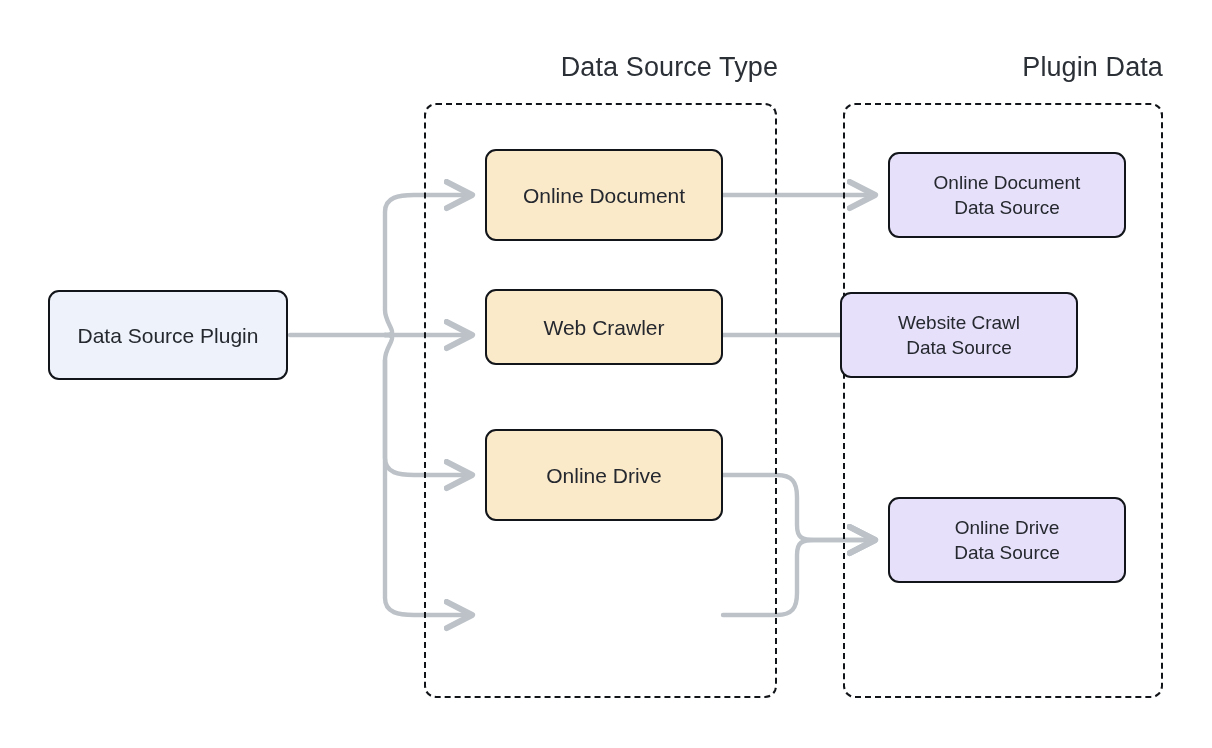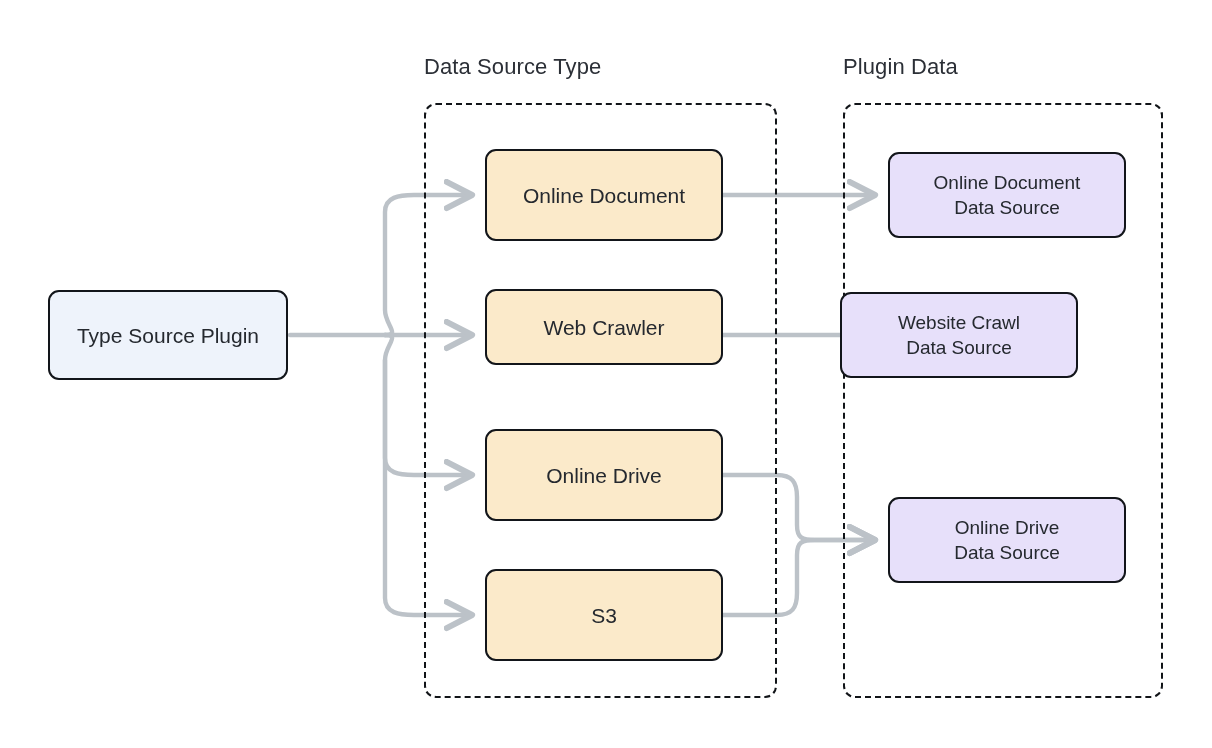--- a/index.html
+++ b/index.html
@@ -23,22 +23,22 @@
     position: absolute;
     left: 0;
     top: 0;
     width: 1212px;
     height: 748px;
     pointer-events: none;
   }
 
   .group-title {
     position: absolute;
-    text-align: left;
-    font-size: 22px;
+    text-align: right;
+    font-size: 27px;
     line-height: 32px;
     color: #2b2f36;
     letter-spacing: 0.1px;
     white-space: nowrap;
   }
   #title-data-source-type { left: 424px; top: 51px; width: 354px; }
   #title-plugin-type      { left: 843px; top: 51px; width: 320px; }
 
   .group-box {
     position: absolute;
@@ -122,26 +122,25 @@
       <path d="M723,615 L777,615 C792,615 797,608 797,593 L797,555 C797,542 802,540 815,540 L869,540" marker-end="url(#arrowhead)"></path>
     </g>
   </svg>
 
   <div class="group-title" id="title-data-source-type">Data Source Type</div>
   <div class="group-title" id="title-plugin-type">Plugin Data</div>
 
   <div class="group-box" id="group-box-data-source-type"></div>
   <div class="group-box" id="group-box-plugin-type"></div>
 
-  <div class="node node-source" id="node-data-source-plugin">Type Source Plugin</div>
+  <div class="node node-source" id="node-data-source-plugin">Data Source Plugin</div>
 
   <div class="node node-type" id="node-online-document">Online Document</div>
   <div class="node node-type" id="node-web-crawler">Web Crawler</div>
   <div class="node node-type" id="node-online-drive">Online Drive</div>
-  <div class="node node-type" id="node-s3">S3</div>
 
   <div class="node node-plugin" id="node-online-document-data-source">Online Document
 Data Source</div>
   <div class="node node-plugin" id="node-website-crawl-data-source">Website Crawl
 Data Source</div>
   <div class="node node-plugin" id="node-online-drive-data-source">Online Drive
 Data Source</div>
 
 </div>
 

